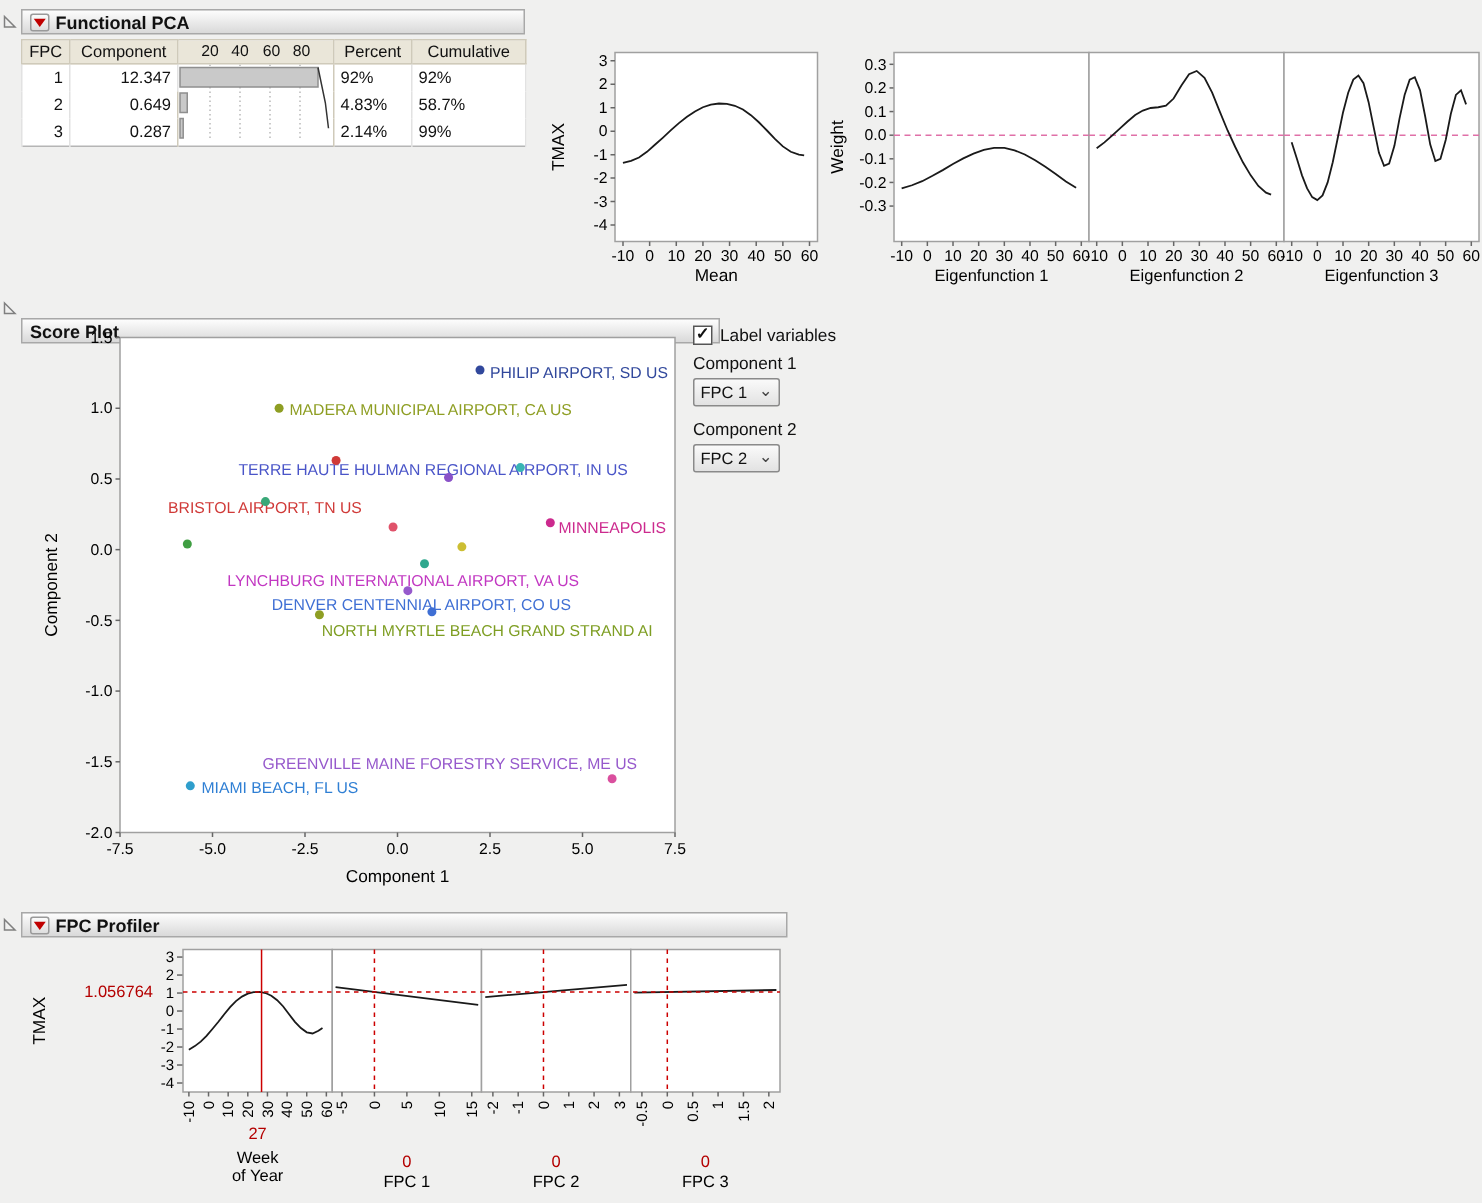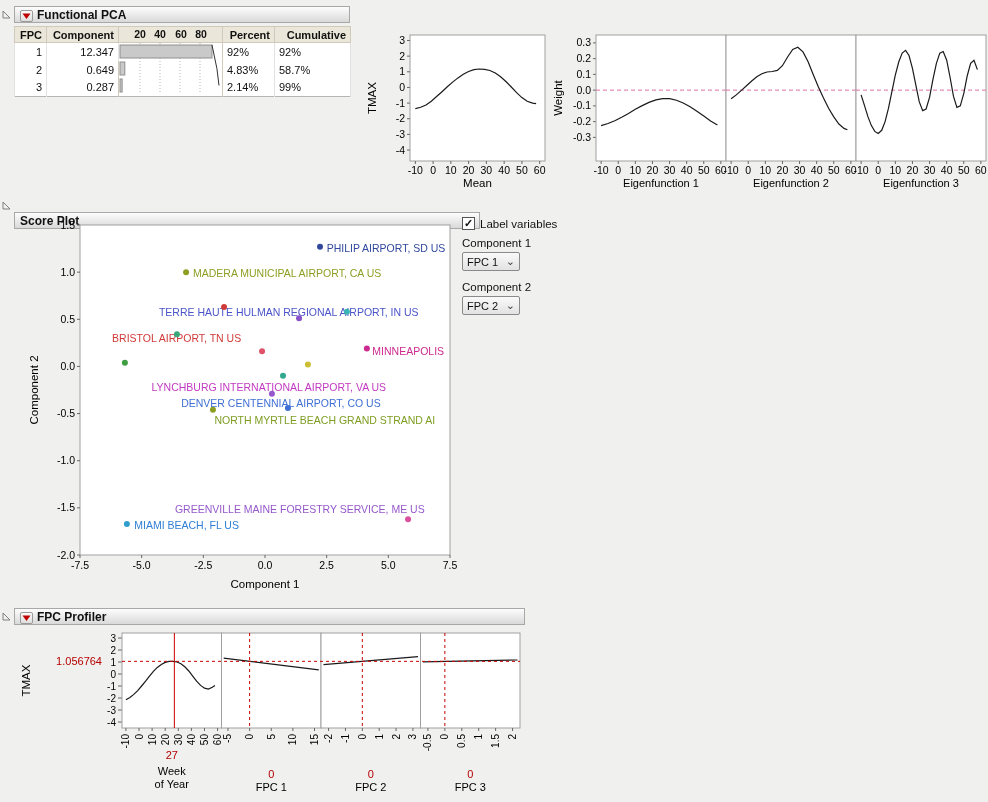--- a/index.html
+++ b/index.html
@@ -1,27 +1,27 @@
 <!DOCTYPE html>
 <html><head>
 <meta charset="utf-8">
 <style>
   *{margin:0;padding:0;box-sizing:border-box}
   html,body{background:#f0f0ef}
   body{font-family:"Liberation Sans",sans-serif;color:#111}
   .page{position:relative;width:988px;height:802px;background:#f0f0ef;overflow:hidden}
   .abs{position:absolute}
-  .outline-header{position:absolute;height:17px;display:flex;align-items:flex-end;gap:4px;
+  .outline-header{position:absolute;height:17px;display:flex;align-items:center;gap:4px;
     padding:0 5px;background:linear-gradient(#fdfdfd,#d9d9d9);border:1px solid #a8a8a8}
   .outline-title{font-weight:bold;font-size:12px;white-space:nowrap}
   .disc{position:absolute;width:10px;height:10px;line-height:0}
   .rtb{width:13px;height:12px;background:linear-gradient(#fbfbfb,#dedede);border:1px solid #9a9a9a;
     border-radius:2px;display:inline-flex;align-items:center;justify-content:center;line-height:0}
   table.eig{position:absolute;left:14px;top:26px;border-collapse:collapse;font-size:11px;background:#fff;border:1px solid #b5b5b5}
-  .eig th{background:#eae6d9;font-weight:bold;border:1px solid #cfcaba;padding:0 4px;height:16px;text-align:right;font-size:11px}
+  .eig th{background:#eae6d9;font-weight:normal;border:1px solid #cfcaba;padding:0 4px;height:16px;text-align:center;font-size:11px}
   .eig td{padding:0 4px;height:17px;border-left:1px solid #e2e2e2;border-right:1px solid #e2e2e2}
   .eig td.r{text-align:right}
   .eig td.chart-td{padding:0;border-left:1px solid #cfcaba;border-right:1px solid #cfcaba}
   .chart-th{position:relative;width:104px}
   .chart-th span{position:absolute;top:1px;transform:translateX(-50%);font-size:10.5px}
   svg{font-family:"Liberation Sans",sans-serif}
   .controls{position:absolute;left:462px;top:217px;width:130px;font-size:11.5px}
   .ctl-row{display:flex;align-items:center;gap:5px;margin-bottom:7px}
   .checkbox{width:13px;height:13px;background:#fff;border:1px solid #555;display:inline-flex;
     align-items:center;justify-content:center;font-size:11px;font-weight:bold;line-height:1}

